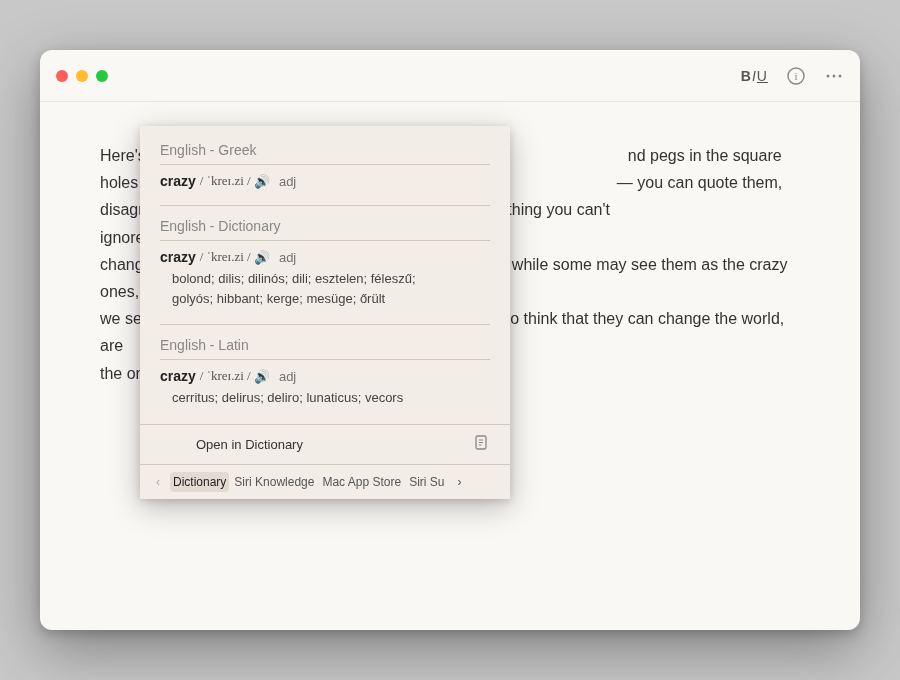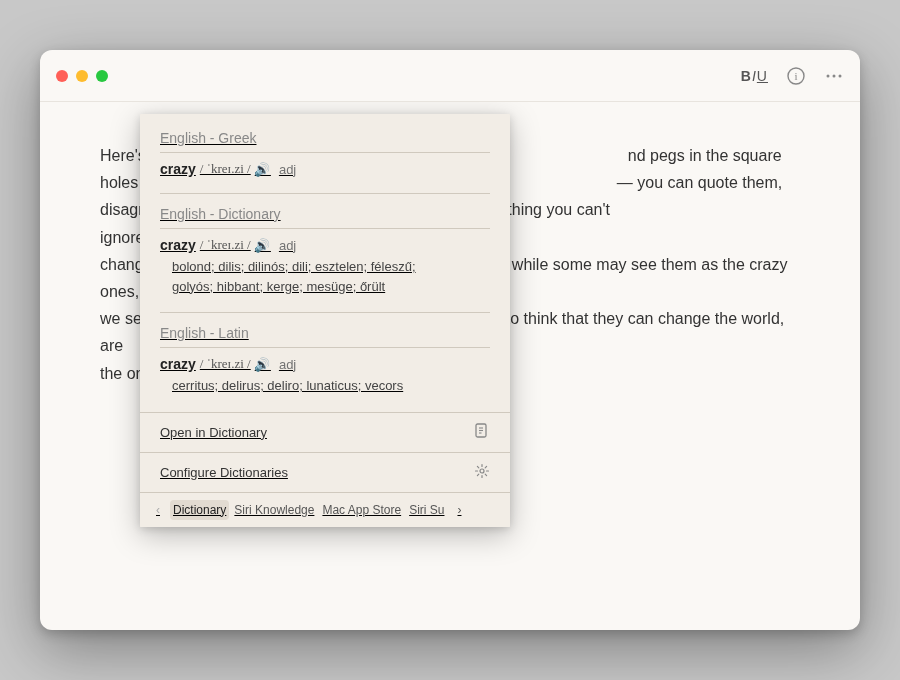--- a/index.html
+++ b/index.html
@@ -98,29 +98,28 @@
 
     .highlight {
       background: #f0e84a;
       padding: 0 1px;
       border-radius: 2px;
     }
 
     
     .dict-popup {
       position: absolute;
-      top: 12px;
+      top: 24px;
       left: 100px;
       width: 370px;
       background: #f2ede6;
       border-radius: 1px;
       box-shadow: 0 8px 30px rgba(0,0,0,0.25), 0 2px 8px rgba(0,0,0,0.15);
       overflow: hidden;
       z-index: 100;
-      text-decoration: underline;
     }
 
     .dict-scroll-area {
       padding: 16px 20px 0 20px;
       max-height: 300px;
       overflow-y: auto;
     }
 
     .dict-section {
       margin-bottom: 16px;
@@ -186,20 +185,21 @@
 
     .dict-action-item {
       display: flex;
       align-items: center;
       justify-content: space-between;
       padding: 10px 20px;
       font-size: 13px;
       color: #333;
       cursor: pointer;
       border-bottom: 1px solid #d0c9be;
+      margin-left: 36px;
     }
 
     .dict-action-item:last-child {
       border-bottom: none;
     }
 
     .dict-action-icon {
       color: #888;
       font-size: 15px;
     }
@@ -341,29 +341,20 @@
           <span>Open in Dictionary</span>
           <span class="dict-action-icon">
             <svg width="16" height="16" viewBox="0 0 16 16" fill="none">
               <rect x="2" y="1" width="10" height="13" rx="1.5" stroke="#888" stroke-width="1.3"></rect>
               <line x1="5" y1="5" x2="9" y2="5" stroke="#888" stroke-width="1.1"></line>
               <line x1="5" y1="7.5" x2="9" y2="7.5" stroke="#888" stroke-width="1.1"></line>
               <line x1="5" y1="10" x2="7.5" y2="10" stroke="#888" stroke-width="1.1"></line>
             </svg>
           </span>
         </div>
-        <div class="dict-action-item">
-          <span>Configure Dictionaries</span>
-          <span class="dict-action-icon">
-            <svg width="16" height="16" viewBox="0 0 16 16" fill="none">
-              <circle cx="8" cy="8" r="2" stroke="#888" stroke-width="1.2"></circle>
-              <path d="M8 1.5v2M8 12.5v2M1.5 8h2M12.5 8h2M3.4 3.4l1.4 1.4M11.2 11.2l1.4 1.4M3.4 12.6l1.4-1.4M11.2 4.8l1.4-1.4" stroke="#888" stroke-width="1.2" stroke-linecap="round"></path>
-            </svg>
-          </span>
-        </div>
       </div>
 
       <div class="dict-tabs">
         <div class="tab-nav-btn">‹</div>
         <div class="tab-item active">Dictionary</div>
         <div class="tab-item">Siri Knowledge</div>
         <div class="tab-item">Mac App Store</div>
         <div class="tab-item truncated">Siri Su</div>
         <div class="tab-nav-btn active-nav">›</div>
       </div>

